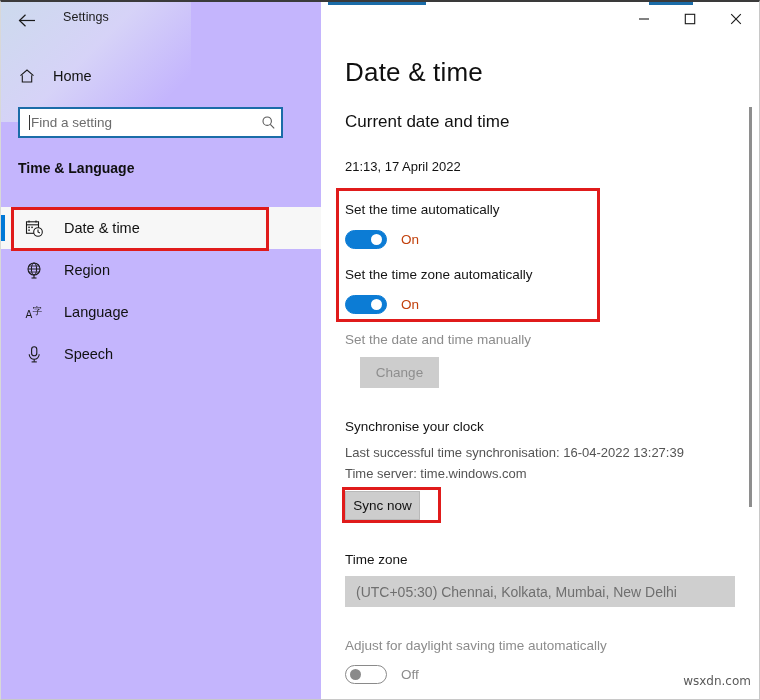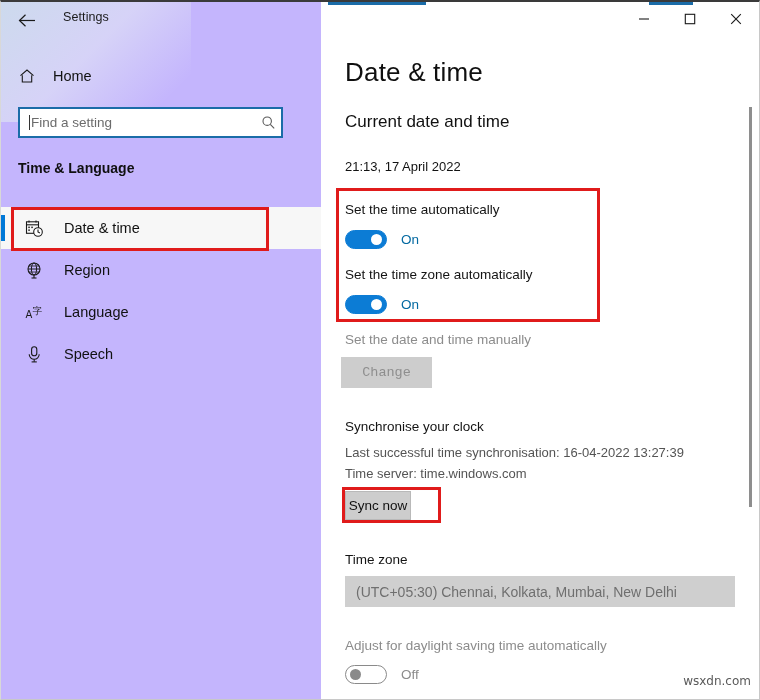--- a/index.html
+++ b/index.html
@@ -256,21 +256,21 @@
     right: 4px;
     background: #ffffff;
   }
   .switch.off .knob {
     left: 4px;
     background: #8a8a8a;
   }
   .toggle-state {
     margin-left: 14px;
     font-size: 13.5px;
-    color: #0369a1;
+    color: #c2410c;
   }
   .toggle-state.dim { color: #8c8c8c; }
 
   
   .btn {
     position: absolute;
     box-sizing: border-box;
     display: flex;
     align-items: center;
     justify-content: center;
@@ -443,26 +443,26 @@
 
     <div class="lbl" style="left:24px; top:232px;">Set the time zone automatically</div>
     <div class="toggle-row" style="left:24px; top:260px;">
       <span class="switch on">
         <span class="knob"></span>
       </span>
       <span class="toggle-state">On</span>
     </div>
 
     <div class="lbl dim" style="left:24px; top:297px;">Set the date and time manually</div>
-    <div class="btn disabled" style="left:20px; top:322px; width:91px; height:31px;font-family:Liberation Mono, monospace;">Change</div>
+    <div class="btn disabled" style="left:39px; top:322px; width:79px; height:31px;">Change</div>
 
     <div class="lbl" style="left:24px; top:384px;">Synchronise your clock</div>
     <div class="sub" style="left:24px; top:410px;">Last successful time synchronisation: 16-04-2022 13:27:39</div>
     <div class="sub" style="left:24px; top:431px;">Time server: time.windows.com</div>
-    <div class="btn normal" style="left:24px; top:456px; width:66px; height:29px;">Sync now</div>
+    <div class="btn normal" style="left:24px; top:456px; width:75px; height:29px;">Sync now</div>
 
     <div class="lbl" style="left:24px; top:517px;">Time zone</div>
     <div class="combo" style="left:24px; top:541px; width:390px; height:31px;">(UTC+05:30) Chennai, Kolkata, Mumbai, New Delhi</div>
 
     <div class="lbl dim" style="left:24px; top:603px;">Adjust for daylight saving time automatically</div>
     <div class="toggle-row" style="left:24px; top:630px;">
       <span class="switch off">
         <span class="knob"></span>
       </span>
       <span class="toggle-state dim">Off</span>

